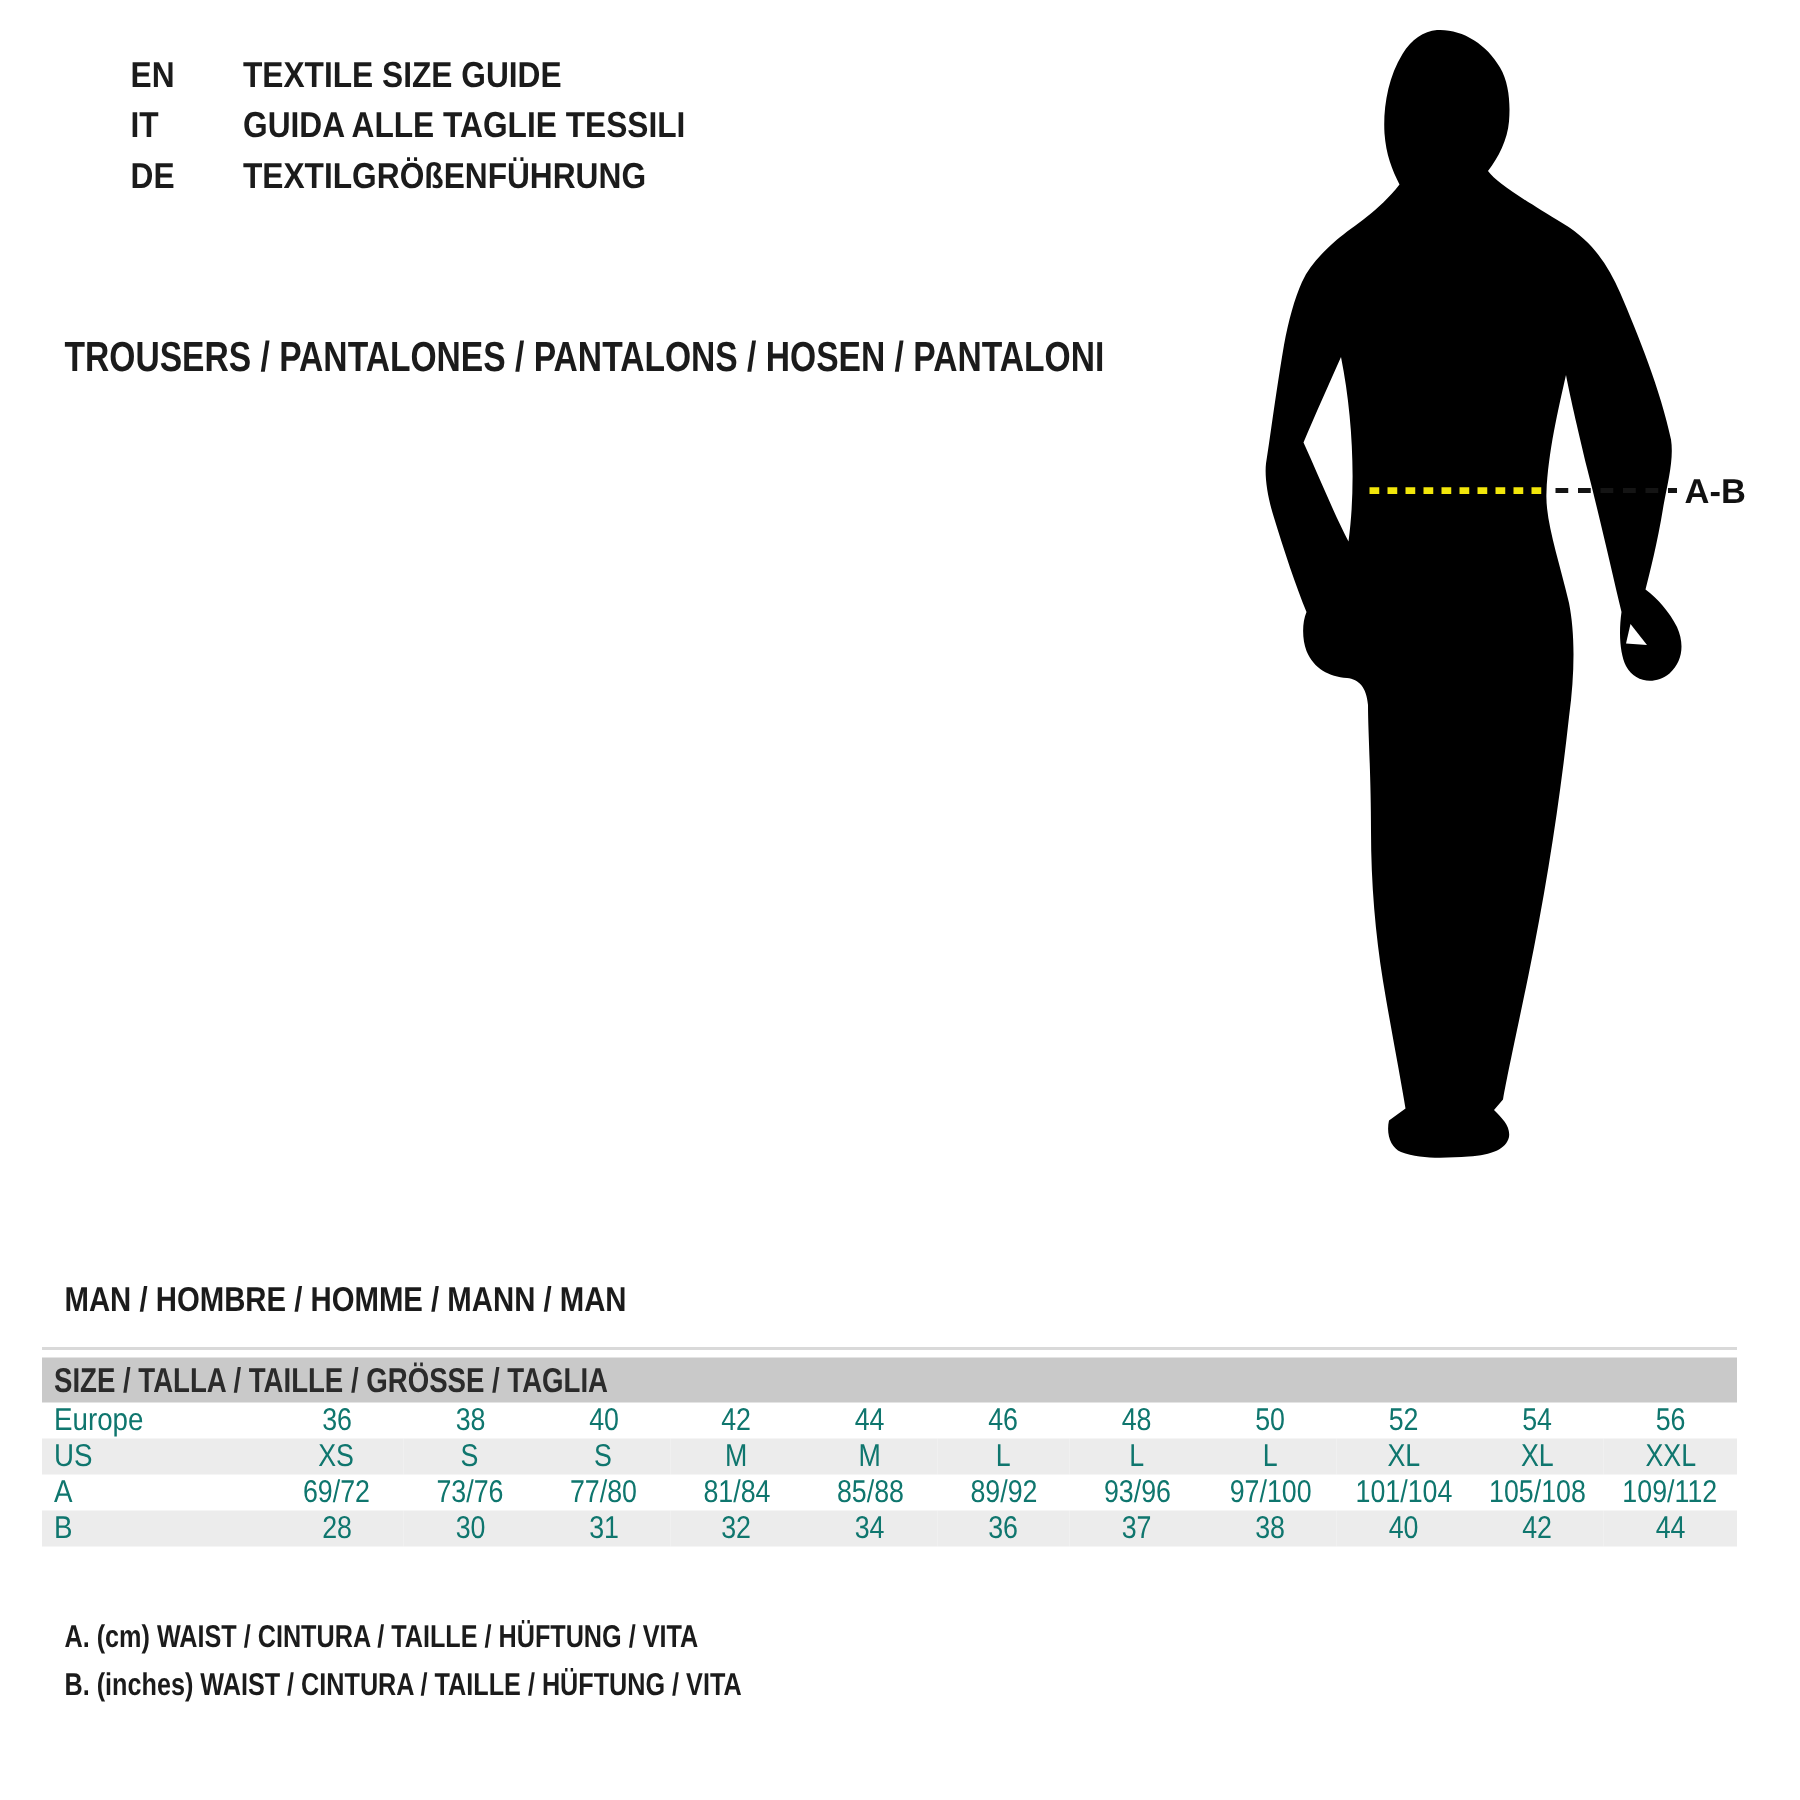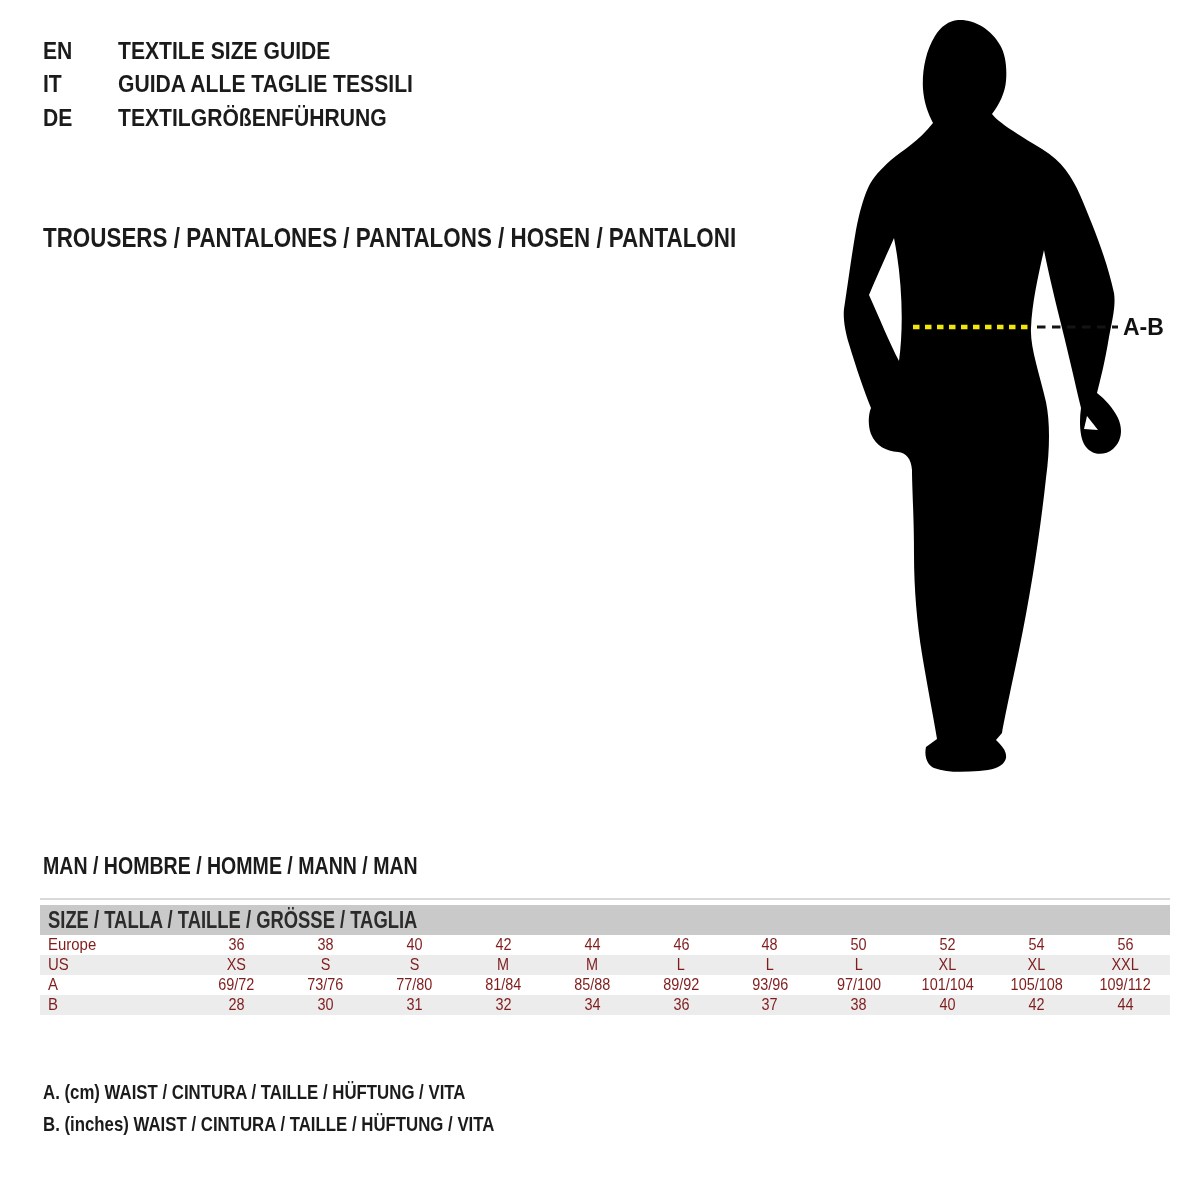--- a/index.html
+++ b/index.html
@@ -9,45 +9,45 @@
   }
   
   .cond,.cond80,.cond85,.cond88{display:inline-block;white-space:nowrap;transform-origin:0 50%;}
   .cond80{transform:scaleX(0.80);}
   .cond85{transform:scaleX(0.85);}
   .cond88{transform:scaleX(0.88);}
   .condc{display:inline-block;white-space:nowrap;transform:scaleX(0.85);transform-origin:50% 50%;}
 
   
   .lang-block{position:absolute;left:43px;top:34px;}
-  .lang-row{display:flex;align-items:center;height:33.6px;}
+  .lang-row{display:flex;align-items:center;height:33.6px;margin-left:44px;}
   .lang-code{width:75px;font-size:24px;font-weight:bold;}
   .lang-label{font-size:24px;font-weight:bold;}
 
   
   .category{position:absolute;left:43px;top:222px;font-size:28px;font-weight:bold;}
 
   
   .figure{position:absolute;left:840px;top:10px;width:330px;height:770px;}
   .sil{fill:var(--c-silhouette,#000);}
   .gap{fill:#fff;}
   .yline{stroke:var(--c-waist-line-yellow,#f2e60a);stroke-width:4.5;stroke-dasharray:6.5 5.5;}
   .bline{stroke:var(--c-dash-line-black,#141414);stroke-width:3.2;stroke-dasharray:8.5 6.5;}
   .ab{font-family:"Liberation Sans",sans-serif;font-size:23px;font-weight:bold;fill:#111;}
 
   
   .section-title{position:absolute;left:43px;top:853px;font-size:23px;font-weight:bold;}
 
   
-  .table-wrap{position:absolute;left:40px;top:898px;width:1130px;}
+  .table-wrap{position:absolute;left:28px;top:898px;width:1130px;}
   .top-rule{height:2px;background:var(--c-table-top-rule,#d9d9d9);margin-bottom:5px;}
   table.size-table{width:100%;border-collapse:collapse;table-layout:fixed;}
   .thead-cell{height:30px;background:var(--c-table-header-bg,#c9c9c9);padding:0 0 0 8px;vertical-align:middle;}
   .hdr{font-size:23px;font-weight:bold;color:#2b2b2b;}
-  tbody td{height:16px;text-align:center;vertical-align:middle;font-size:17px;color:#7f1d1d;padding:0;}
+  tbody td{height:16px;text-align:center;vertical-align:middle;font-size:21px;color:#0f766e;padding:0;}
   tbody td.rowlabel{text-align:left;padding-left:8px;}
   tbody tr:nth-child(even){background:var(--c-table-alt-row-bg,#ececec);}
 
   
   .footnotes{position:absolute;left:43px;top:1076px;}
   .fn{font-size:21px;font-weight:bold;line-height:31.5px;display:block;transform:scaleX(0.80);transform-origin:0 50%;white-space:nowrap;}
 </style>
 </head>
 <body>
 

